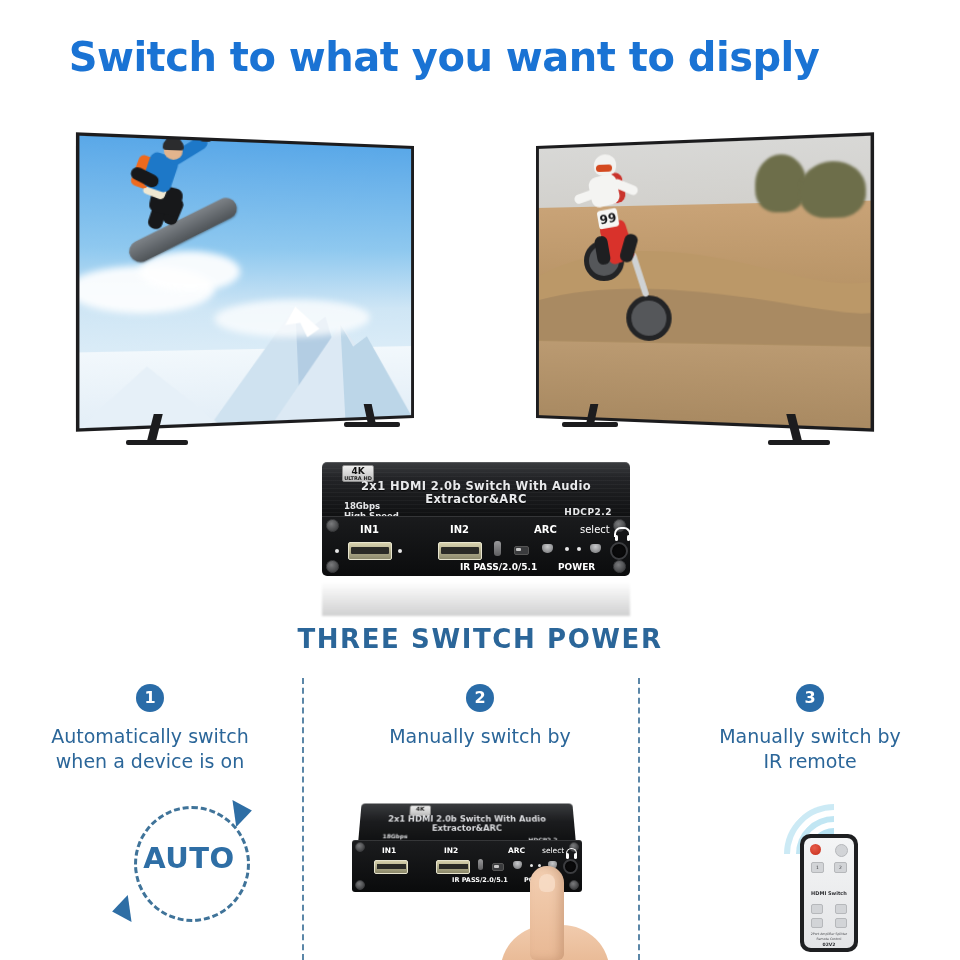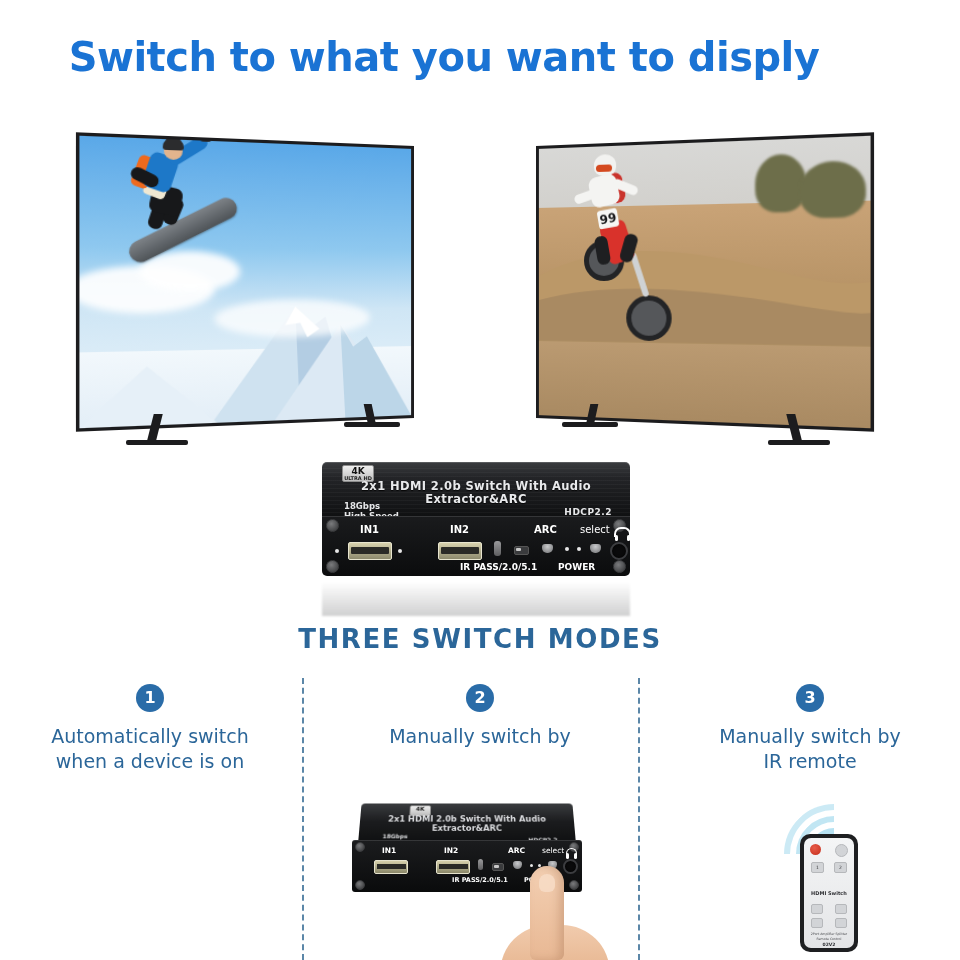--- a/index.html
+++ b/index.html
@@ -304,30 +304,36 @@
       <div class="port-label" style="left:236px;top:46px;font-size:9px;">POWER</div>
 
       <div class="port-label" style="left:258px;top:8px;font-weight:normal;">select</div>
       <div class="knob" style="left:268px;top:28px;"></div>
       <div class="hp-icon" style="left:292px;top:11px;"></div>
       <div class="jack" style="left:288px;top:26px;"></div>
     </div>
     <div class="dev-reflect"></div>
   </div>
 
-  <div class="modes-title">THREE SWITCH MODES</div>
+  <div class="modes-title">THREE SWITCH POWER</div>
   <div class="divider" style="left:302px;"></div>
   <div class="divider" style="left:638px;"></div>
 
   <div class="col" style="left:-10px;">
     <div class="numbadge">1</div>
     <div class="col-text">
       <div>Automatically switch</div>
       <div>when a device is on</div>
     </div>
+  </div>
+  <div class="auto-wrap">
+    <div class="auto-circle"></div>
+    <div class="auto-text">AUTO</div>
+    <div class="arrow arrow-tr"></div>
+    <div class="arrow arrow-bl"></div>
   </div>
 
   <div class="col" style="left:320px;">
     <div class="numbadge">2</div>
     <div class="col-text">
       <div>Manually switch by</div>
     </div>
   </div>
   <div class="sdev">
     <div class="sdev-top">

